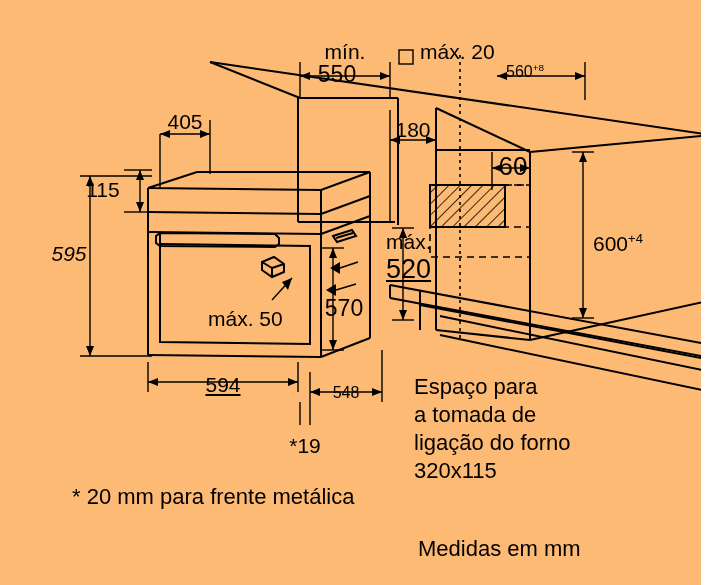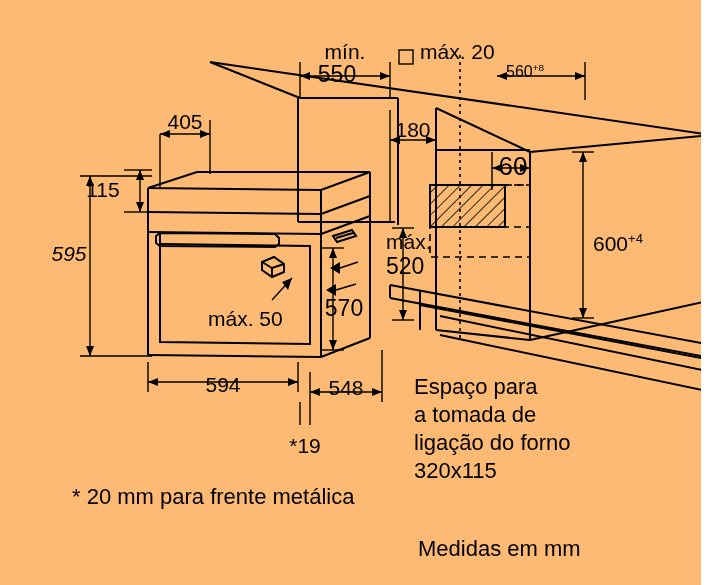--- a/index.html
+++ b/index.html
@@ -221,31 +221,31 @@
 
   <div class="lbl c" style="left:383px; top:118px; width:60px; font-size:21px;">180</div>
 
   <div class="lbl c" style="left:490px; top:144px; width:46px; font-size:26px;margin-top:8px;">60</div>
 
   <div class="lbl r" style="left:40px; top:178px; width:78px; font-size:21px;">115</div>
 
   <div class="lbl r" style="left:12px; top:242px; width:66px; font-size:21px;font-style:italic;">595</div>
 
   <div class="lbl" style="left:386px; top:230px; font-size:21px;">máx.</div>
-  <div class="lbl" style="left:386px; top:254px; font-size:23px;">520</div>
+  <div class="lbl" style="left:386px; top:254px; font-size:27px;text-decoration:underline;">520</div>
 
   <div class="lbl" style="left:593px; top:232px; font-size:21px;"><span>600</span><span class="sup">+4</span></div>
 
   <div class="lbl" style="left:208px; top:307px; font-size:21px;">máx. 50</div>
 
   <div class="lbl c" style="left:317px; top:296px; width:54px; font-size:23px;">570</div>
 
-  <div class="lbl c" style="left:185px; top:373px; width:76px; font-size:21px;">594</div>
-
-  <div class="lbl c" style="left:310px; top:376px; width:72px; font-size:21px;">548</div>
+  <div class="lbl c" style="left:185px; top:373px; width:76px; font-size:21px;text-decoration:underline;">594</div>
+
+  <div class="lbl c" style="left:310px; top:384px; width:72px; font-size:16px;">548</div>
 
   <div class="lbl c" style="left:272px; top:434px; width:66px; font-size:21px;">*19</div>
 
   <div class="lbl" style="left:414px; top:375px; font-size:22px;">Espaço para</div>
   <div class="lbl" style="left:414px; top:403px; font-size:22px;">a tomada de</div>
   <div class="lbl" style="left:414px; top:431px; font-size:22px;">ligação do forno</div>
   <div class="lbl" style="left:414px; top:459px; font-size:22px;">320x115</div>
 
   <div class="lbl" style="left:72px; top:485px; font-size:22px;">* 20 mm para frente metálica</div>
 

